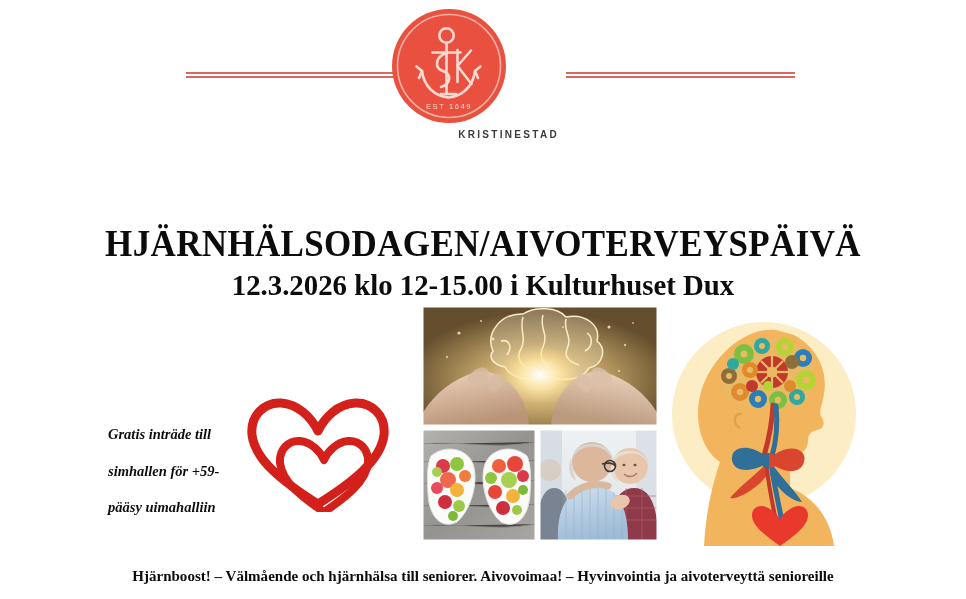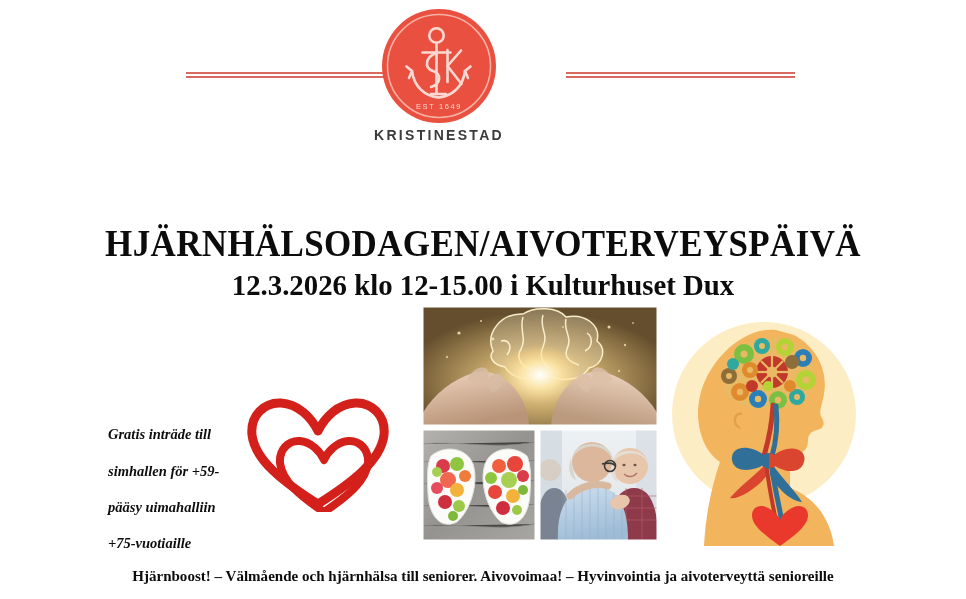--- a/index.html
+++ b/index.html
@@ -16,20 +16,21 @@
     color: #111111;
   }
 
   
   #header-band {
     position: absolute;
     left: 0;
     top: 0;
     width: 878px;
     height: 170px;
+    padding-left: 20px;
   }
   .rule {
     position: absolute;
     top: 72px;
     height: 6px;
   }
   .rule .line {
     position: absolute;
     left: 0;
     width: 100%;
@@ -51,26 +52,27 @@
   }
   #logo-emblem {
     width: 116px;
     height: 116px;
     margin: 0 auto;
     display: block;
   }
   #logo-wordmark {
     margin-top: 4px;
     font-family: "Liberation Sans", sans-serif;
-    font-size: 14px;
+    font-size: 10px;
     font-weight: 700;
     letter-spacing: 2.3px;
     line-height: 14px;
     color: #3b3b3b;
     white-space: nowrap;
+    text-align: right;
   }
 
   
   #title-main {
     position: absolute;
     left: 0;
     top: 196px;
     width: 966px;
     text-align: center;
     font-family: "Liberation Serif", serif;
@@ -215,21 +217,20 @@
   </div>
 </div>
 
 <h1 id="title-main">HJÄRNHÄLSODAGEN/AIVOTERVEYSPÄIVÄ</h1>
 <h2 id="title-sub">12.3.2026 klo 12-15.00 i Kulturhuset Dux</h2>
 
 <div id="promo-text">
   <div>Gratis inträde till</div>
   <div>simhallen för +59-</div>
   <div>pääsy uimahalliin</div>
-  <div>+75-vuotiaille</div>
   
   
 </div>
 
 <svg id="hearts-graphic" viewBox="0 0 150 126">
   <g fill="none" stroke="#d4201a" stroke-linecap="round" stroke-linejoin="round">
 
     <path stroke-width="9" d="M75 118
              C 40 96, 12 74, 9 49
              C 7 29, 22 16, 38 17

